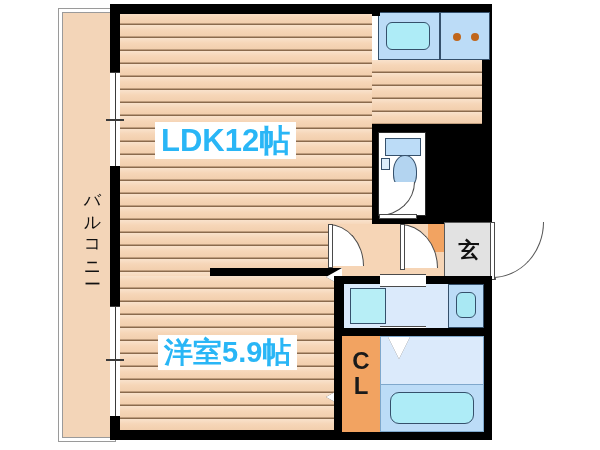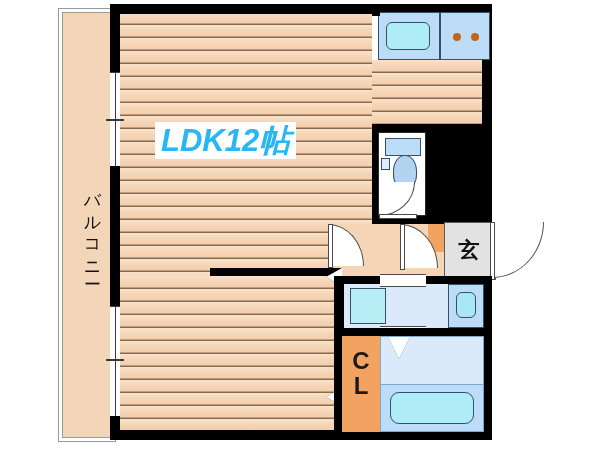--- a/index.html
+++ b/index.html
@@ -62,21 +62,20 @@
   }
 
   
   .room-label {
     color: #29b6f6;
     background: #ffffff;
     font-weight: bold;
     white-space: nowrap;
     line-height: 1;
     letter-spacing: 0px;
-    font-style: italic;
   }
   .vert-label {
     writing-mode: vertical-rl;
     color: #111111;
     font-size: 17px;
     letter-spacing: 4px;
     font-weight: 500;
     background: transparent;
     text-align: center;
   }
@@ -197,14 +196,15 @@
     <span>C</span><br>
     <span>L</span>
   </div>
 
   <div class="abs" style="left:326px; top:388px; width:0; height:0; border-top:9px solid transparent; border-bottom:9px solid transparent; border-right:16px solid #ffffff; filter:drop-shadow(0 0 0.6px #3a3a3a);"></div>
   <div class="abs" style="left:326px; top:268px; width:0; height:0; border-top:9px solid transparent; border-bottom:9px solid transparent; border-right:16px solid #ffffff; filter:drop-shadow(0 0 0.6px #3a3a3a);"></div>
 
   <div class="abs wall" style="left:334px; top:276px; width:8px; height:160px;"></div>
 
   <div class="abs room-label" style="left:155px; top:122px; font-size:31px; padding:3px 6px;">LDK12帖</div>
+  <div class="abs room-label" style="left:158px; top:335px; font-size:29px; padding:3px 6px;">洋室5.9帖</div>
 
 </div>
 
 </body></html>

